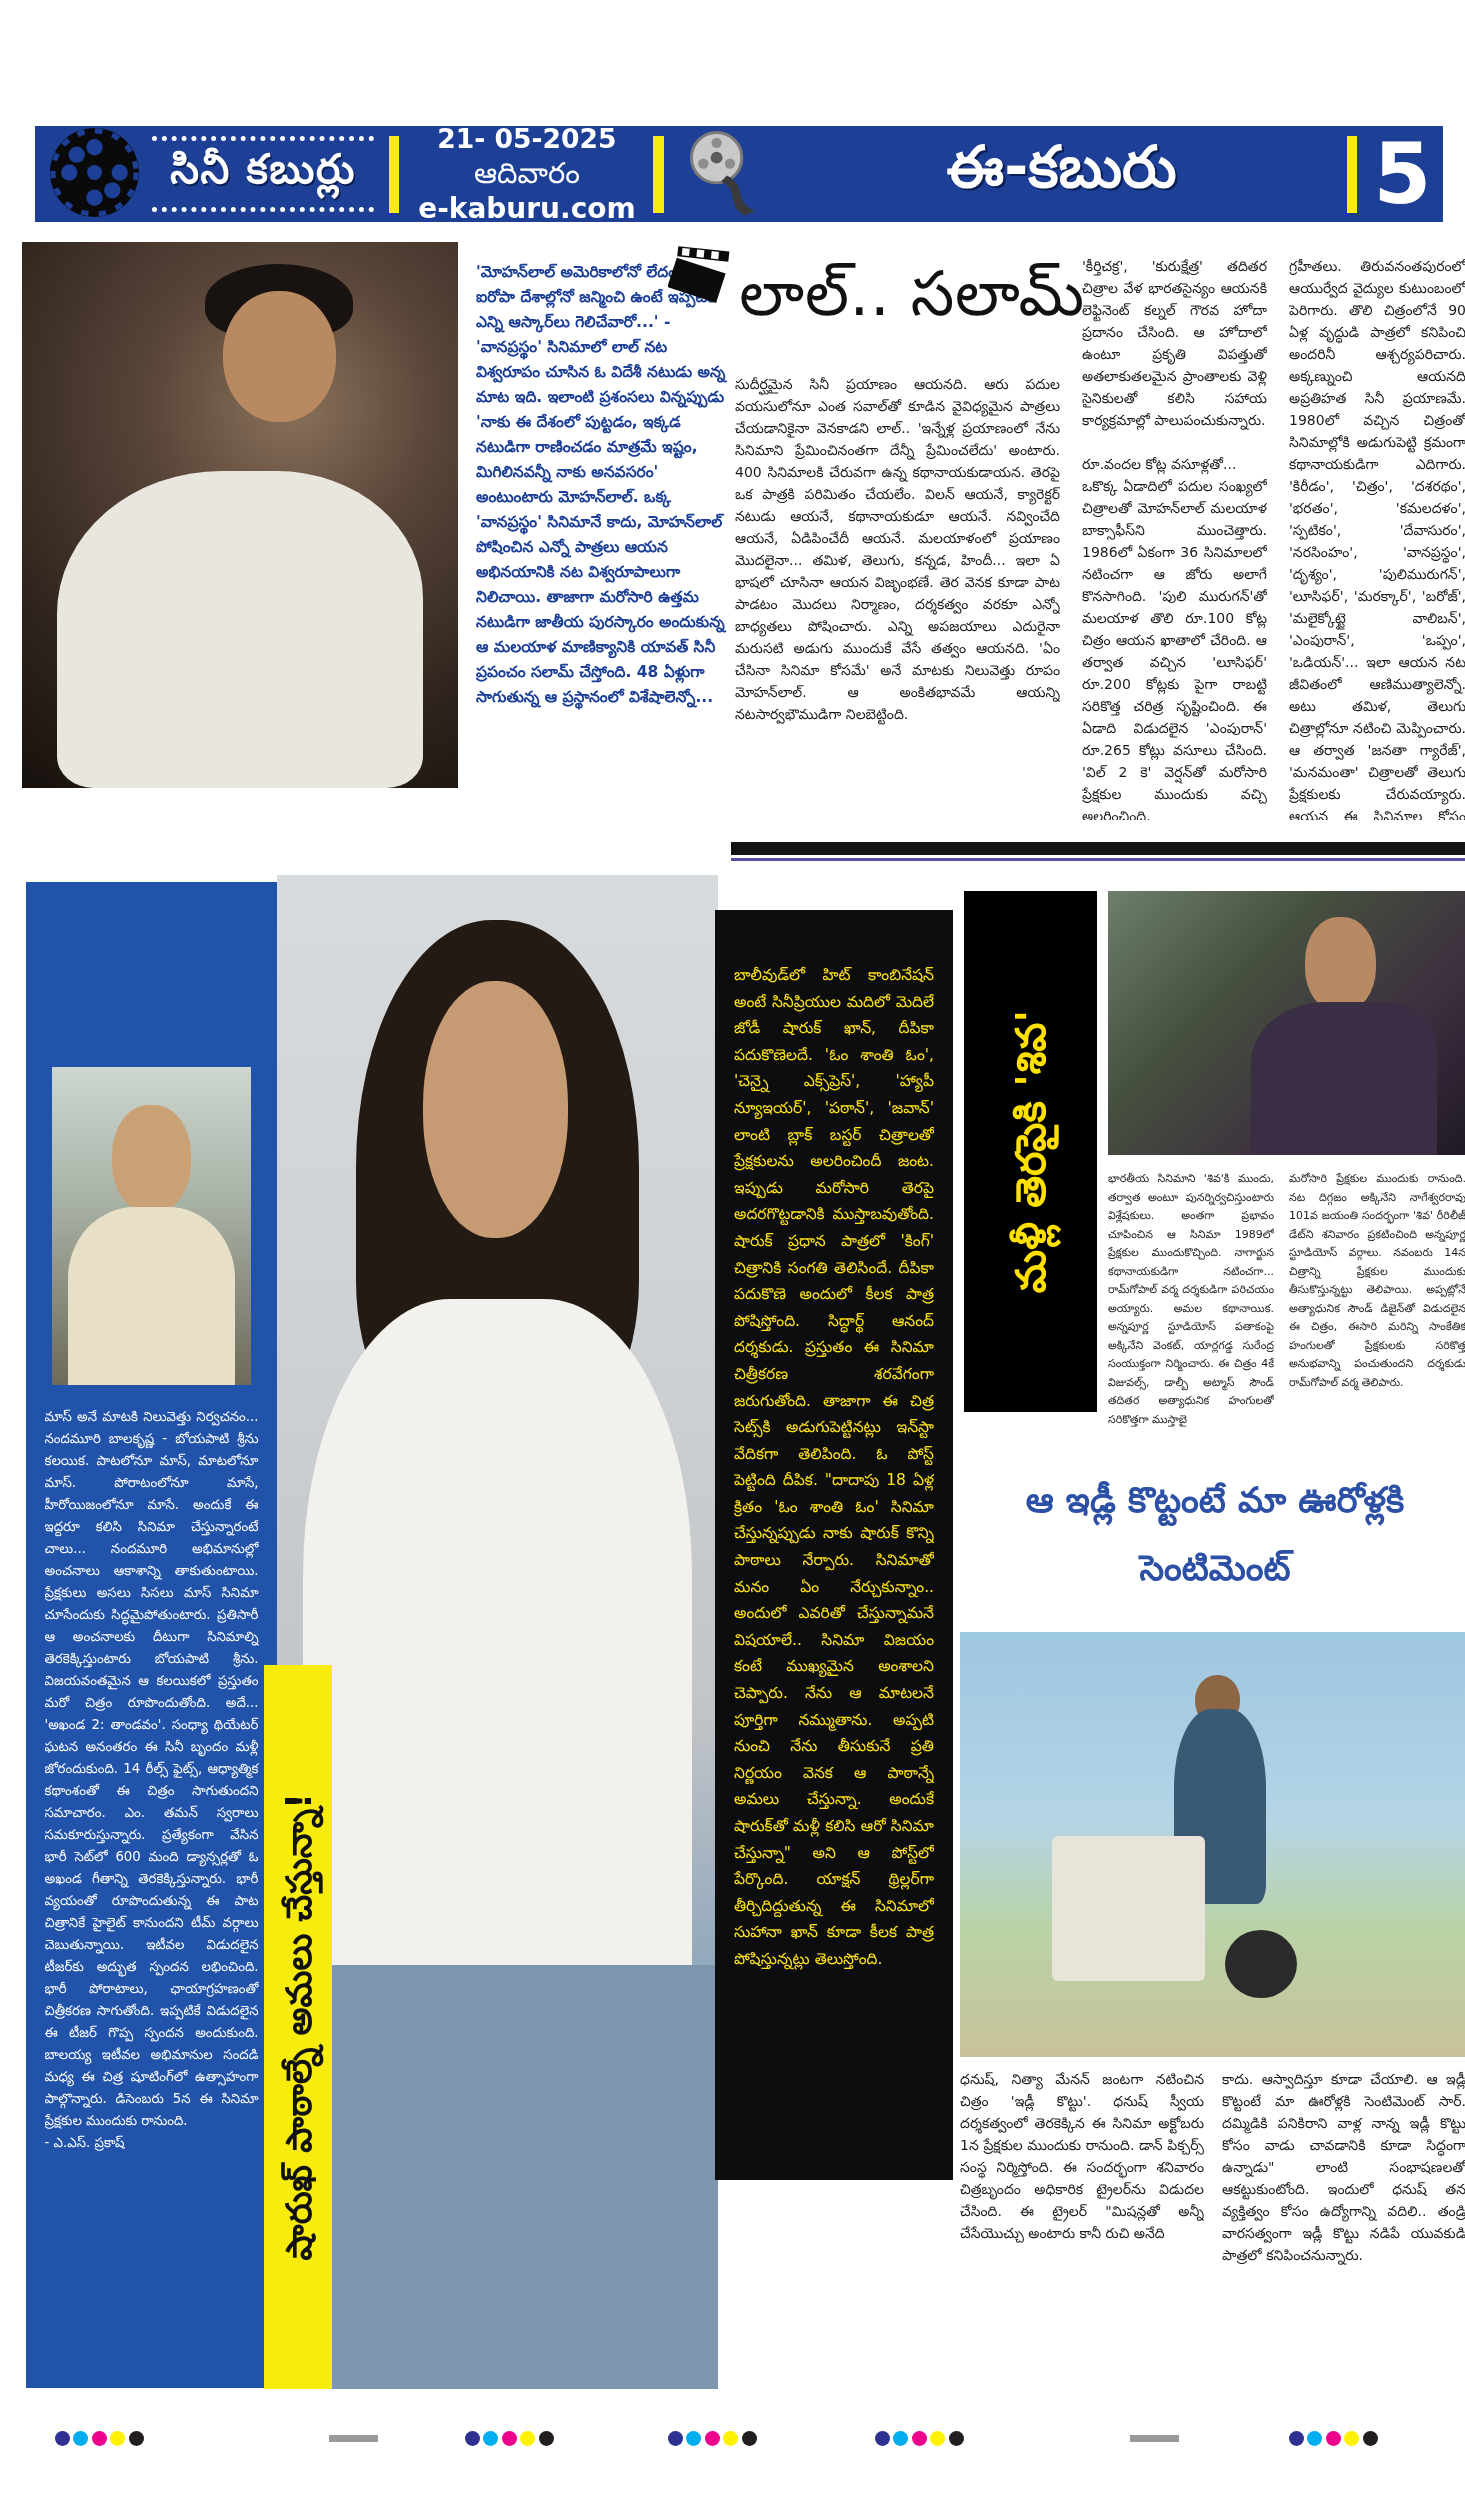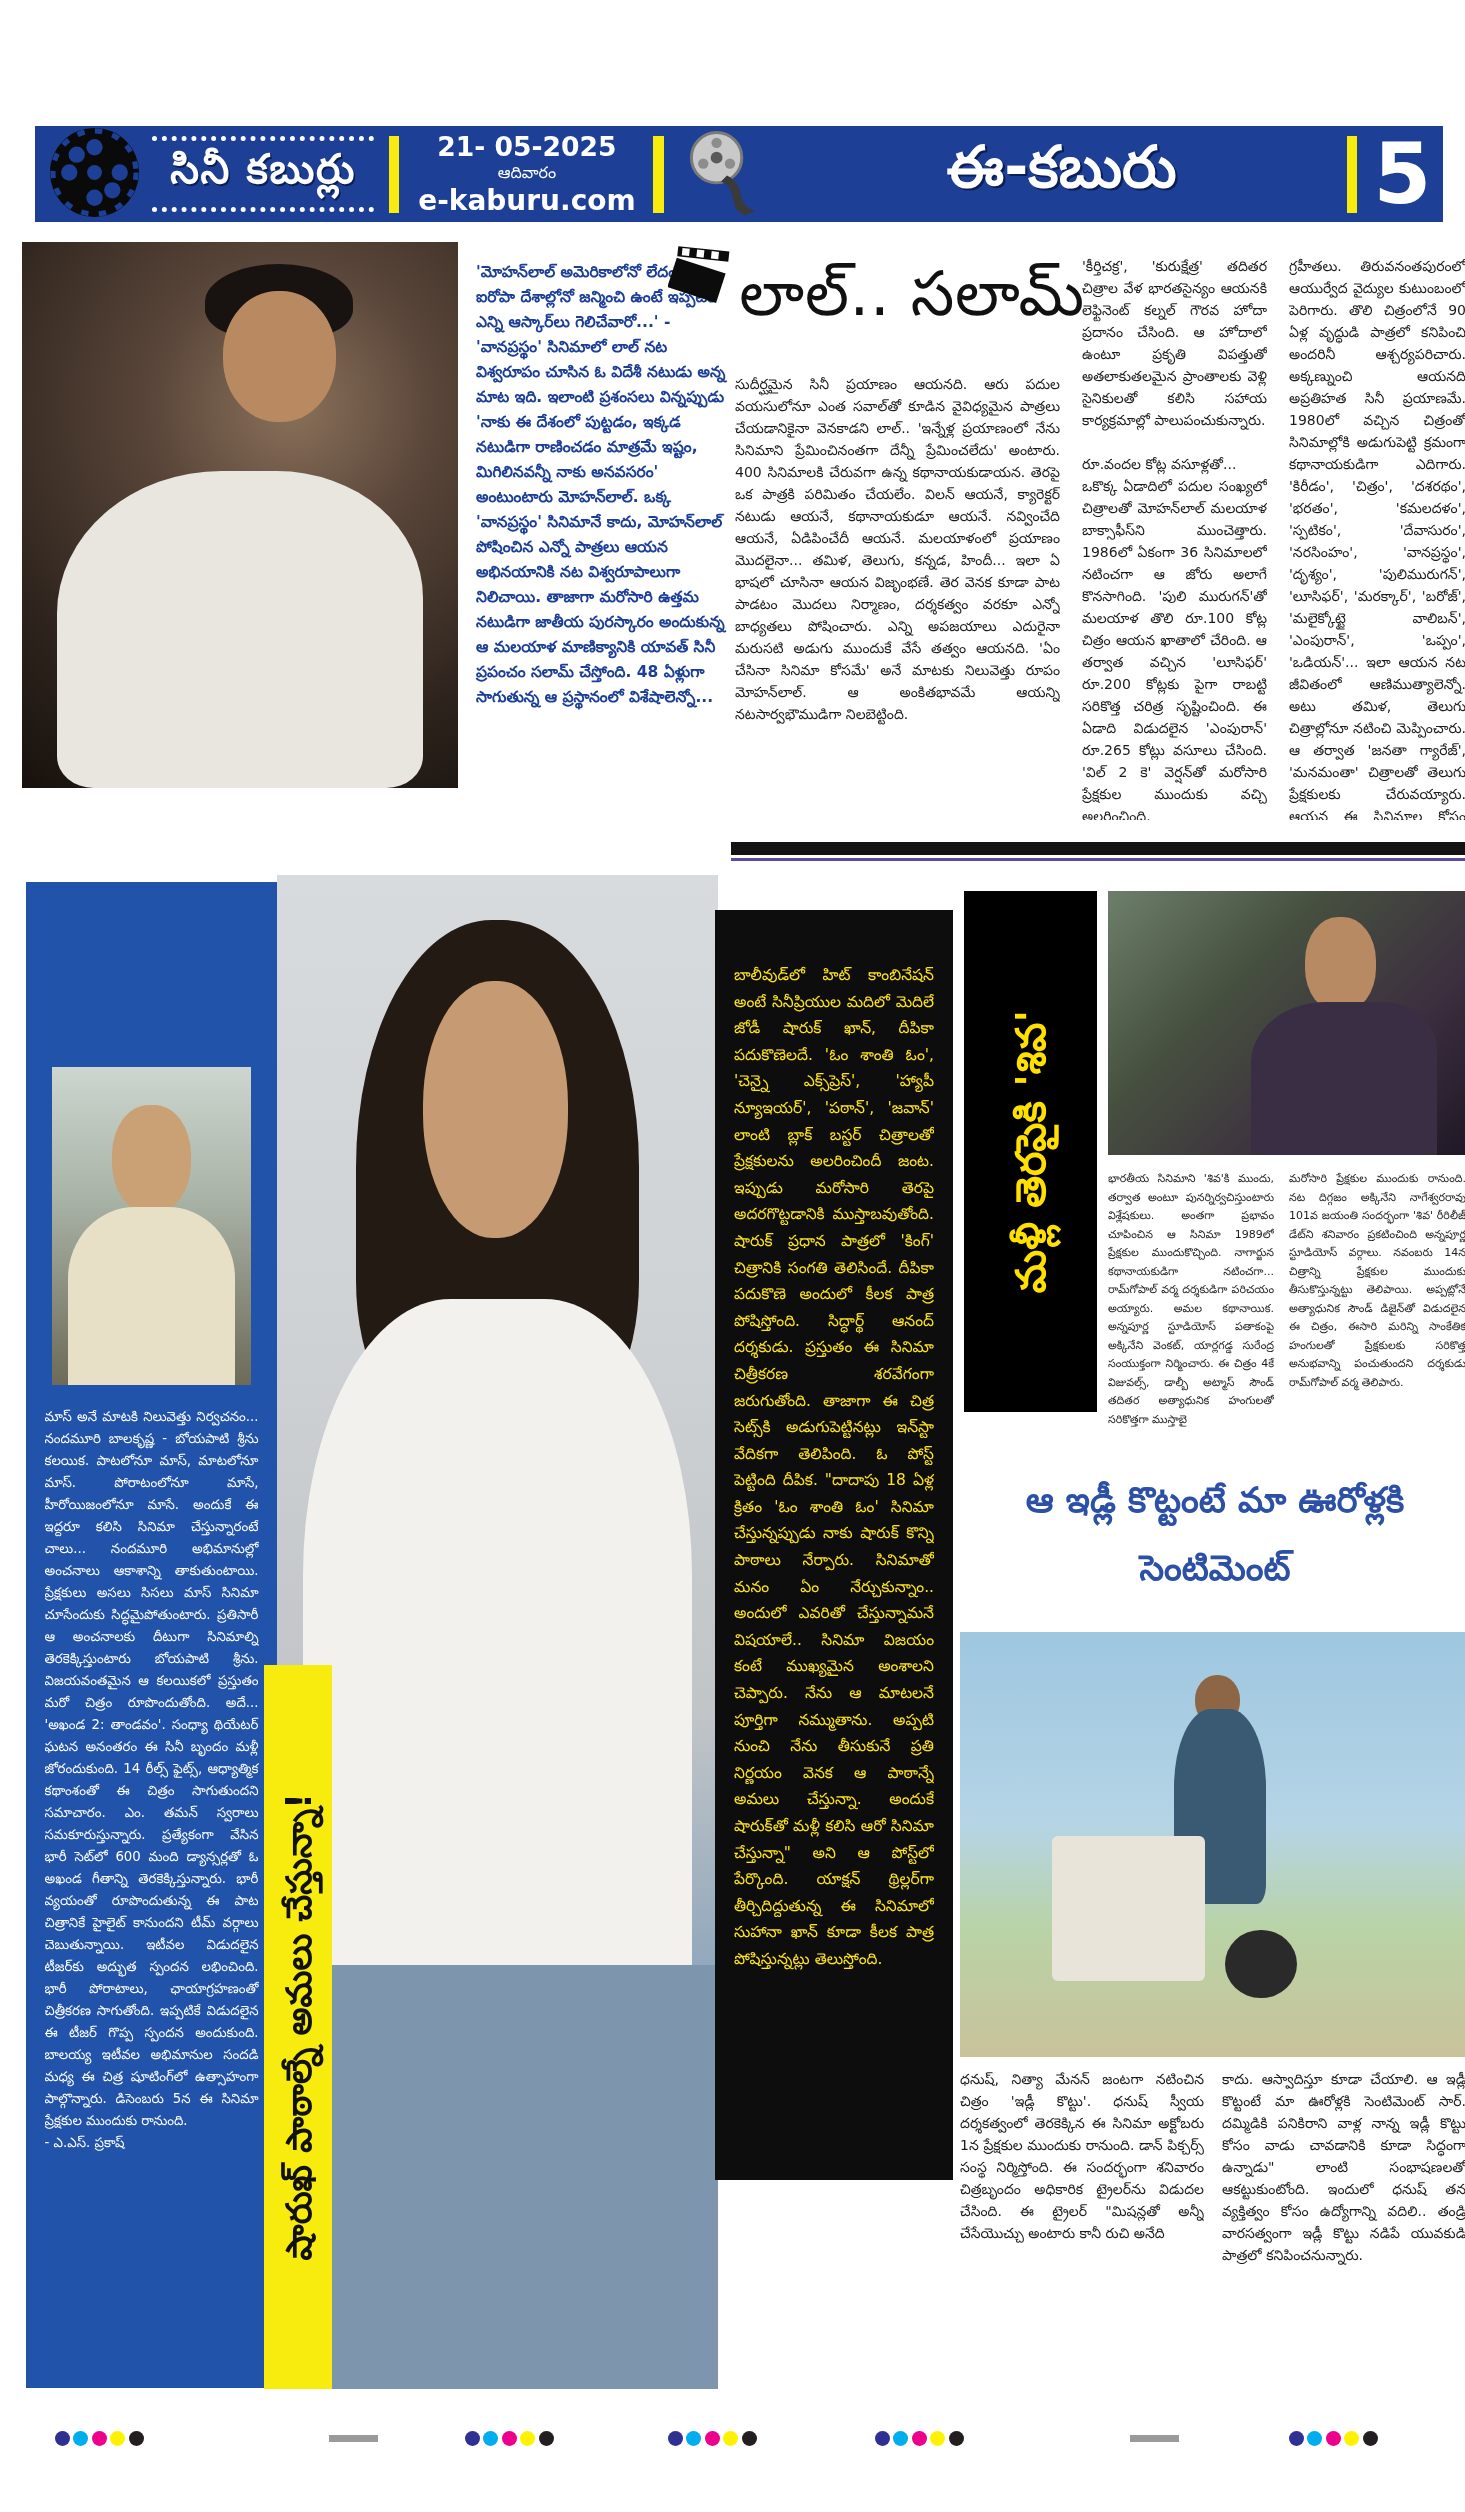--- a/index.html
+++ b/index.html
@@ -8,21 +8,21 @@
   .abs{position:absolute;justify-content:center;}
   
   .header-bar{background:#1d4096;display:flex;align-items:center;}
   .hdr-sep{width:10.3px;height:77px;background:#f8ec0f;}
   .brand-wrap{color:#fff;text-align:center;}
   .dotline{border-top:5.2px dotted #ffffff;width:222px;margin:4.4px auto;}
   .brand-title{font-size:41px;font-weight:bold;color:#ffffff;letter-spacing:1.5px;
                text-shadow:1.5px 1.5px 0 #0a1f55;white-space:nowrap;}
   .date-wrap{color:#fff;text-align:center;line-height:1.25;}
   .date-line{font-size:26.6px;font-weight:bold;}
-  .day-line{font-size:16px;}
+  .day-line{font-size:29px;}
   .web-line{font-size:28px;font-weight:bold;}
   .masthead{font-size:58px;font-weight:bold;color:#ffffff;text-shadow:2.2px 2.2px 0 #0a1f55;white-space:nowrap;}
   .pageno{font-size:83px;font-weight:bold;color:#ffffff;}
   
   .bodycol{font-size:14px;line-height:22px;color:#1c1c1c;text-align:justify;overflow:hidden;white-space:pre-line;}
   .lead-intro{font-size:15.5px;line-height:25px;color:#1b3e96;font-weight:600;text-align:left;overflow:hidden;}
   .lead-headline{font-size:62px;font-weight:normal;color:#111;text-align:center;letter-spacing:0.7px;}
   .smallcol{font-size:11px;line-height:18.5px;color:#1c1c1c;text-align:justify;overflow:hidden;}
   
   .photo{overflow:hidden;}

